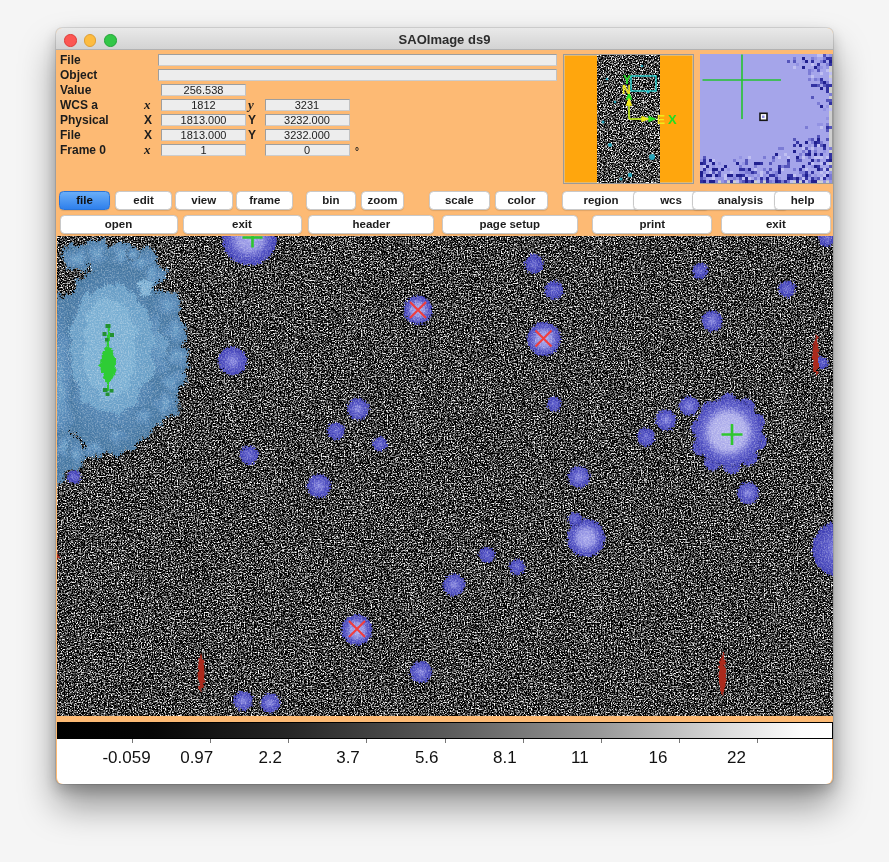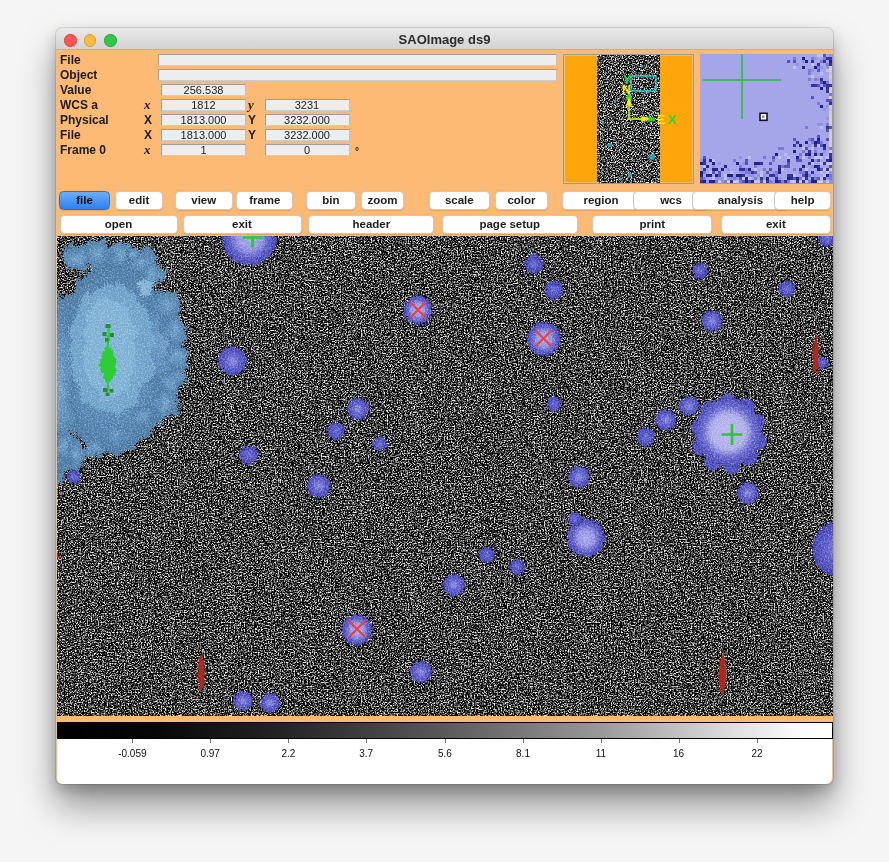--- a/index.html
+++ b/index.html
@@ -15,21 +15,21 @@
 .xy{position:absolute;font-size:12px;font-weight:bold;color:#1c1c1c;height:14px;line-height:14px}
 .xy i{font-family:"Liberation Serif",serif;font-size:13px}
 .fld{position:absolute;height:12px;background:#ededed;border:1px solid #9e9e9e;border-bottom-color:#cdcdcd;border-right-color:#c2c2c2;
  font-size:11px;font-weight:normal;color:#1c1c1c;text-align:center;line-height:10.5px}
 .btn{position:absolute;height:18.5px;background:#fff;border:1px solid #c9c9c9;border-radius:4.5px;
  font-size:11.5px;font-weight:bold;color:#1c1c1c;text-align:center;line-height:17px;box-shadow:0 0.5px 1px rgba(0,0,0,0.12)}
 .btn.sel{background:linear-gradient(#6aaef8,#2f80ec);border-color:#2a74d8;color:#101010}
 #cbar{position:absolute;left:1px;top:693.5px;width:776px;height:17px;border:1px solid #000;
  background:linear-gradient(to right,#000 0%,#060606 12%,#262626 30%,#5a5a5a 50%,#989898 70%,#dedede 87%,#fcfcfc 96%,#fff 100%)}
 #wstrip{position:absolute;left:1px;top:710.5px;width:775px;height:45px;background:#fff;border-radius:0 0 6px 6px}
-.cbl{position:absolute;top:9px;width:60px;text-align:center;font-size:10px;color:#111}
+.cbl{position:absolute;top:9px;width:60px;text-align:left;font-size:17px;color:#111}
 </style></head>
 <body>
 <div id="win">
 <div id="tbar">
       <div class="tl t1"></div>
       <div class="tl t2"></div>
       <div class="tl t3"></div>
       <div id="ttl">SAOImage ds9</div>
     </div>
 <div class="lab" style="top:25.4px">File</div>
@@ -431,21 +431,21 @@
 <rect x="831" y="185" width="3" height="3" fill="#9393e3"></rect>
 <g stroke="#25c32f" stroke-width="1.6">
 <line x1="744" y1="59.5" x2="744" y2="124"></line>
 <line x1="704.5" y1="85" x2="783" y2="85"></line>
 </g>
 <rect x="762" y="118.3" width="7" height="7" fill="#fff" stroke="#151515" stroke-width="1.6"></rect>
 <rect x="764" y="120.5" width="2.5" height="2.5" fill="#8888dd"></rect>
 </g>
 </svg>
 <div class="btn sel" style="left:3px;top:163px;width:51px">file</div>
-<div class="btn" style="left:59px;top:163px;width:48px">edit</div>
+<div class="btn" style="left:59px;top:163px;width:57px">edit</div>
 <div class="btn" style="left:118.8px;top:163px;width:57.9px">view</div>
 <div class="btn" style="left:180.3px;top:163px;width:57px">frame</div>
 <div class="btn" style="left:249.7px;top:163px;width:50.4px">bin</div>
 <div class="btn" style="left:305px;top:163px;width:43px">zoom</div>
 <div class="btn" style="left:372.6px;top:163px;width:61.4px">scale</div>
 <div class="btn" style="left:439px;top:163px;width:53px">color</div>
 <div class="btn" style="left:506px;top:163px;width:78px">region</div>
 <div class="btn" style="left:577px;top:163px;width:76px">wcs</div>
 <div class="btn" style="left:636.4px;top:163px;width:96px">analysis</div>
 <div class="btn" style="left:718.3px;top:163px;width:56.7px">help</div>

